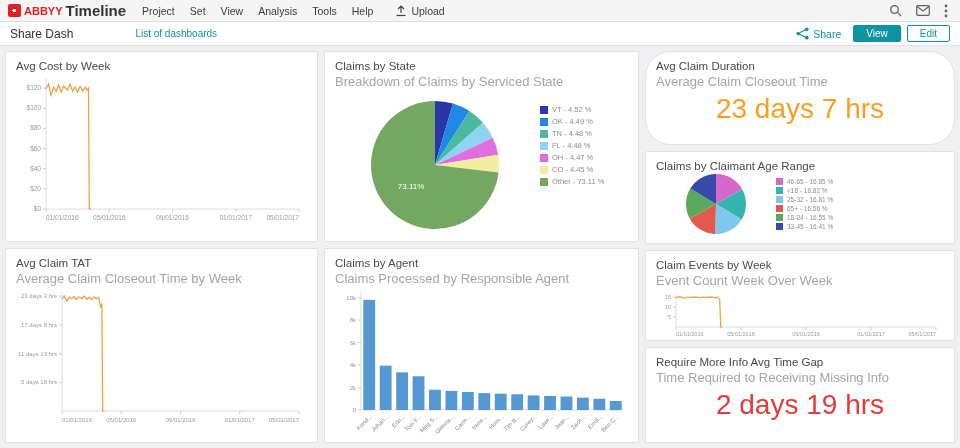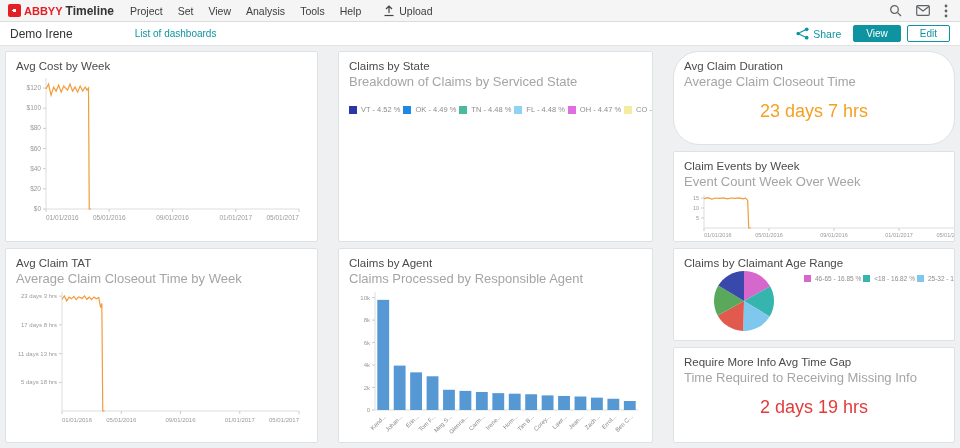--- a/index.html
+++ b/index.html
@@ -2,52 +2,52 @@
 <html><head>
 <meta charset="utf-8">
 <style>
   * { box-sizing: border-box; }
   body { margin:0; width:960px; height:448px; font-family:"Liberation Sans", sans-serif; background:#eef0f1; overflow:hidden; }
 
   .topbar { height:22px; background:#f5f5f5; border-bottom:1px solid #dcdcdc; display:flex; align-items:center; padding:0 8px; }
   .brand { display:flex; align-items:center; gap:3px; margin-right:16px; cursor:pointer; }
   .logo { width:13px; height:13px; border-radius:2px; background:radial-gradient(circle at center, #fff 0 2px, #e31e24 2px); }
   .brand-abbyy { color:#e31e24; font-weight:bold; font-size:11px; }
-  .brand-timeline { color:#333; font-weight:bold; font-size:12px; }
+  .brand-timeline { color:#333; font-weight:bold; font-size:15px; }
   .menu { display:flex; gap:15px; font-size:10.5px; color:#3c3c3c; }
   .menu span { cursor:pointer;text-align:right; }
   .upload { display:flex; gap:4px; margin-left:22px; font-size:10.5px; color:#3c3c3c; cursor:pointer; }
   .spacer { flex:1; }
   .top-icons { display:flex; gap:14px; align-items:center; margin-right:4px; }
   .top-icons > span { display:flex; cursor:pointer; }
 
   .header { height:24px; background:#fff; border-bottom:1px solid #e2e2e2; display:flex; align-items:center; padding:0 10px; }
   .page-title { font-size:12px; color:#333; }
   .dash-link { color:#0e94a0; font-size:10px; margin-left:62px; cursor:pointer; }
   .share { display:flex; align-items:center; gap:4px; color:#0e94a0; font-size:10.5px; margin-right:12px; cursor:pointer; }
   .btn { font-size:10px; padding:2px 12px; border-radius:2px; border:1px solid #0e94a0; cursor:pointer; font-family:inherit; }
   .btn-view { background:#0e94a0; color:#fff; margin-right:6px; }
   .btn-edit { background:#fff; color:#0e94a0; }
 
-  .content { display:grid; grid-template-columns:313px 315px 1fr; gap:20px; padding:5px; height:402px; }
+  .content { display:grid; grid-template-columns:313px 315px 1fr; gap:6px; padding:5px; height:402px; }
   .col { display:flex; flex-direction:column; gap:6px; min-width:0; }
   .card { background:#fff; border:1px solid #dfe2e4; border-radius:2px; padding:8px 10px; overflow:hidden; }
   .card-title { font-size:11.5px; color:#4a4a4a; }
   .card-sub { font-size:13px; color:#a5a5a5; margin-top:2px; }
   .h-191 { height:191px; } .h-94 { height:94px;border-radius:26px; } .h-91 { height:91px; } .h-93 { height:93px; }
   .flex-1 { flex:1; }
-  .big { font-size:18px; text-align:center; margin-top:12px; white-space:nowrap; }
+  .big { font-size:28px; text-align:center; margin-top:4px; white-space:nowrap; }
   .big-orange { color:#f5a023; }
   .big-red { color:#e23b3b; }
   .chart { width:100%; }
   .ch-150 { height:150px; } .ch-138 { height:138px; } .ch-148 { height:148px; } .ch-50 { height:50px; }
   .pie-row { display:flex; align-items:flex-start; }
   .pie-lg { width:205px; height:148px; flex:none; }
   .pie-sm { width:120px; height:64px; flex:none; }
-  .legend { display:flex; gap:3px; font-size:7.5px; color:#8d8d8d; margin-top:16px; }
+  .legend { display:flex; flex-direction:column; gap:3px; font-size:7.5px; color:#8d8d8d; margin-top:16px; }
   .legend-sm { font-size:6.5px; gap:2px; margin-top:6px; }
   .legend-item { display:flex; align-items:center; gap:4px; white-space:nowrap; }
   .swatch { width:8px; height:8px; display:inline-block; flex:none; }
   .legend-sm .swatch { width:7px; height:7px; }
   svg text { font-family:"Liberation Sans", sans-serif; }
 </style>
 </head>
 <body>
 
 <div class="app">
@@ -93,21 +93,21 @@
         <svg width="4" height="14" viewBox="0 0 4 14">
             <circle cx="2" cy="2" r="1.4" fill="#5f6368"></circle>
             <circle cx="2" cy="7" r="1.4" fill="#5f6368"></circle>
             <circle cx="2" cy="12" r="1.4" fill="#5f6368"></circle>
           </svg>
       </span>
     </div>
   </div>
 
   <div class="header">
-    <span class="page-title">Demo Irene</span>
+    <span class="page-title">Share Dash</span>
     <a class="dash-link">List of dashboards</a>
     <div class="spacer"></div>
     <div class="share">
       <span style="display:flex;">
         <svg width="13" height="13" viewBox="0 0 14 14">
             <circle cx="11.5" cy="2.5" r="2" fill="#0e94a0"></circle>
             <circle cx="2.5" cy="7" r="2" fill="#0e94a0"></circle>
             <circle cx="11.5" cy="11.5" r="2" fill="#0e94a0"></circle>
             <line x1="4.3" y1="6" x2="9.8" y2="3.2" stroke="#0e94a0" stroke-width="1.2"></line>
             <line x1="4.3" y1="8" x2="9.8" y2="10.8" stroke="#0e94a0" stroke-width="1.2"></line>
@@ -181,20 +181,30 @@
               <polyline points="46,13.243478260869566 48.37,9.932173913043485 50.74,14.899130434782606 53.11,11.173913043478251 55.480000000000004,12.829565217391306 57.85,10.34608695652173 60.22,13.657391304347826 62.59,10.966956521739135 66.14500000000001,12.415652173913045 68.515,9.932173913043485 70.88499999999999,13.243478260869566 73.255,11.173913043478251 75.625,13.657391304347826 77.995,10.966956521739135 80.365,12.829565217391306 82.735,11.380869565217395 84.631,21.52173913043478 85.816,17.38260869565218 86.764,125 88.66,125" fill="none" stroke="#f29b38" stroke-width="1.2"></polyline>
             </svg></div>
       </div>
     </div>
 
     <div class="col">
       <div class="card h-191">
         <div class="card-title">Claims by State</div>
         <div class="card-sub">Breakdown of Claims by Serviced State</div>
         <div class="pie-row">
+          <div class="pie-lg"><svg width="205" height="148">
+                <path d="M100 76 L100 12 A64 64 0 0 1 117.9326480687612 14.563690432758285 Z" fill="#2b36a8"></path>
+                <path d="M100 76 L117.9326480687612 14.563690432758285 A64 64 0 0 1 134.32686054769408 21.98457030681729 Z" fill="#1e88e5"></path>
+                <path d="M100 76 L134.32686054769408 21.98457030681729 A64 64 0 0 1 147.98050605390384 33.64588521983612 Z" fill="#49b99f"></path>
+                <path d="M100 76 L147.98050605390384 33.64588521983612 A64 64 0 0 1 157.8574637077627 48.6410180506488 Z" fill="#8ed4f2"></path>
+                <path d="M100 76 L157.8574637077627 48.6410180506488 A64 64 0 0 1 163.17386107737047 65.74996211826038 Z" fill="#df6ee0"></path>
+                <path d="M100 76 L163.17386107737047 65.74996211826038 A64 64 0 0 1 163.54926332994364 83.58229056561936 Z" fill="#f2eda0"></path>
+                <path d="M100 76 L163.54926332994364 83.58229056561936 A64 64 0 1 1 99.99999999999999 12 Z" fill="#74a862"></path>
+                <text x="76.06971950592816" y="100.24480349344388" text-anchor="middle" font-size="8" fill="#fff">73.11%</text>
+              </svg></div>
           <div class="legend">
               <div class="legend-item">
                 <span class="swatch" style="background: rgb(43, 54, 168);"></span>
                 <span>VT - 4.52 %</span>
               </div>
               <div class="legend-item">
                 <span class="swatch" style="background: rgb(30, 136, 229);"></span>
                 <span>OK - 4.49 %</span>
               </div>
               <div class="legend-item">
@@ -273,20 +283,59 @@
             </svg></div>
       </div>
     </div>
 
     <div class="col">
       <div class="card h-94">
         <div class="card-title">Avg Claim Duration</div>
         <div class="card-sub">Average Claim Closeout Time</div>
         <div class="big big-orange">23 days 7 hrs</div>
       </div>
+      <div class="card h-93">
+        <div class="card-title">Claims by Claimant Age Range</div>
+        <div class="pie-row">
+          <div class="pie-sm"><svg width="120" height="64">
+                <path d="M60 32 L60 2 A30 30 0 0 1 86.15182219615527 17.300265450672903 Z" fill="#d667cd"></path>
+                <path d="M60 32 L86.15182219615527 17.300265450672903 A30 30 0 0 1 85.65767238233785 47.54618435245824 Z" fill="#35b5ad"></path>
+                <path d="M60 32 L85.65767238233785 47.54618435245824 A30 30 0 0 1 59.09535847137429 61.98635729302053 Z" fill="#7fc7ec"></path>
+                <path d="M60 32 L59.09535847137429 61.98635729302053 A30 30 0 0 1 33.67455929408109 46.38649268025907 Z" fill="#e05a4e"></path>
+                <path d="M60 32 L33.67455929408109 46.38649268025907 A30 30 0 0 1 34.264508436137355 16.582981028540093 Z" fill="#5aa85c"></path>
+                <path d="M60 32 L34.264508436137355 16.582981028540093 A30 30 0 0 1 59.99999999999999 2 Z" fill="#3949ab"></path>
+              </svg></div>
+          <div class="legend legend-sm">
+              <div class="legend-item">
+                <span class="swatch" style="background: rgb(214, 103, 205);"></span>
+                <span>46-65 - 16.85 %</span>
+              </div>
+              <div class="legend-item">
+                <span class="swatch" style="background: rgb(53, 181, 173);"></span>
+                <span>&lt;18 - 16.82 %</span>
+              </div>
+              <div class="legend-item">
+                <span class="swatch" style="background: rgb(127, 199, 236);"></span>
+                <span>25-32 - 16.81 %</span>
+              </div>
+              <div class="legend-item">
+                <span class="swatch" style="background: rgb(224, 90, 78);"></span>
+                <span>65+ - 16.56 %</span>
+              </div>
+              <div class="legend-item">
+                <span class="swatch" style="background: rgb(90, 168, 92);"></span>
+                <span>18-24 - 16.55 %</span>
+              </div>
+              <div class="legend-item">
+                <span class="swatch" style="background: rgb(57, 73, 171);"></span>
+                <span>33-45 - 16.41 %</span>
+              </div>
+            </div>
+        </div>
+      </div>
       <div class="card h-91">
         <div class="card-title">Claim Events by Week</div>
         <div class="card-sub">Event Count Week Over Week</div>
         <div class="chart ch-50"><svg width="288" height="50">
               <line x1="20" y1="39" x2="280" y2="39" stroke="#ddd"></line>
               <line x1="20" y1="6" x2="20" y2="39" stroke="#ddd"></line>
               <line x1="17" y1="29" x2="20" y2="29" stroke="#ccc"></line>
               <text x="15" y="31" text-anchor="end" font-size="5.5" fill="#9a9a9a">5</text>
               <line x1="17" y1="19" x2="20" y2="19" stroke="#ccc"></line>
               <text x="15" y="21" text-anchor="end" font-size="5.5" fill="#9a9a9a">10</text>
@@ -298,59 +347,20 @@
               <text x="85" y="48" text-anchor="middle" font-size="5.5" fill="#9a9a9a">05/01/2016</text>
               <line x1="150" y1="39" x2="150" y2="42" stroke="#ccc"></line>
               <text x="150" y="48" text-anchor="middle" font-size="5.5" fill="#9a9a9a">09/01/2016</text>
               <line x1="215" y1="39" x2="215" y2="42" stroke="#ccc"></line>
               <text x="215" y="48" text-anchor="middle" font-size="5.5" fill="#9a9a9a">01/01/2017</text>
               <line x1="280" y1="39" x2="280" y2="42" stroke="#ccc"></line>
               <text x="280" y="48" text-anchor="end" font-size="5.5" fill="#9a9a9a">05/01/2017</text>
               <polyline points="20,9.600000000000001 23.9,8.600000000000001 27.8,10 31.7,9 35.6,9.399999999999999 39.5,8.8 43.4,9.800000000000004 47.3,9 51.2,9.399999999999999 55.1,8.8 59,9.800000000000004 61.6,9.2 63.68,11.399999999999999 64.72,39 66.8,39" fill="none" stroke="#f29b38" stroke-width="1.2"></polyline>
             </svg></div>
       </div>
-      <div class="card h-93">
-        <div class="card-title">Claims by Claimant Age Range</div>
-        <div class="pie-row">
-          <div class="pie-sm"><svg width="120" height="64">
-                <path d="M60 32 L60 2 A30 30 0 0 1 86.15182219615527 17.300265450672903 Z" fill="#d667cd"></path>
-                <path d="M60 32 L86.15182219615527 17.300265450672903 A30 30 0 0 1 85.65767238233785 47.54618435245824 Z" fill="#35b5ad"></path>
-                <path d="M60 32 L85.65767238233785 47.54618435245824 A30 30 0 0 1 59.09535847137429 61.98635729302053 Z" fill="#7fc7ec"></path>
-                <path d="M60 32 L59.09535847137429 61.98635729302053 A30 30 0 0 1 33.67455929408109 46.38649268025907 Z" fill="#e05a4e"></path>
-                <path d="M60 32 L33.67455929408109 46.38649268025907 A30 30 0 0 1 34.264508436137355 16.582981028540093 Z" fill="#5aa85c"></path>
-                <path d="M60 32 L34.264508436137355 16.582981028540093 A30 30 0 0 1 59.99999999999999 2 Z" fill="#3949ab"></path>
-              </svg></div>
-          <div class="legend legend-sm">
-              <div class="legend-item">
-                <span class="swatch" style="background: rgb(214, 103, 205);"></span>
-                <span>46-65 - 16.85 %</span>
-              </div>
-              <div class="legend-item">
-                <span class="swatch" style="background: rgb(53, 181, 173);"></span>
-                <span>&lt;18 - 16.82 %</span>
-              </div>
-              <div class="legend-item">
-                <span class="swatch" style="background: rgb(127, 199, 236);"></span>
-                <span>25-32 - 16.81 %</span>
-              </div>
-              <div class="legend-item">
-                <span class="swatch" style="background: rgb(224, 90, 78);"></span>
-                <span>65+ - 16.56 %</span>
-              </div>
-              <div class="legend-item">
-                <span class="swatch" style="background: rgb(90, 168, 92);"></span>
-                <span>18-24 - 16.55 %</span>
-              </div>
-              <div class="legend-item">
-                <span class="swatch" style="background: rgb(57, 73, 171);"></span>
-                <span>33-45 - 16.41 %</span>
-              </div>
-            </div>
-        </div>
-      </div>
       <div class="card flex-1">
         <div class="card-title">Require More Info Avg Time Gap</div>
         <div class="card-sub">Time Required to Receiving Missing Info</div>
         <div class="big big-red">2 days 19 hrs</div>
       </div>
     </div>
 
   </div>
 </div>
 

